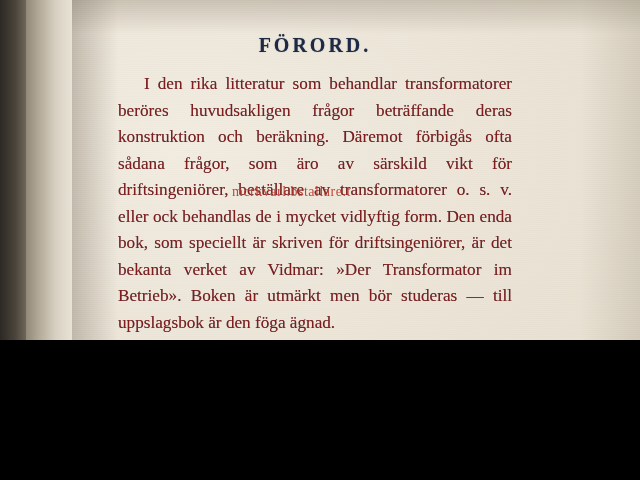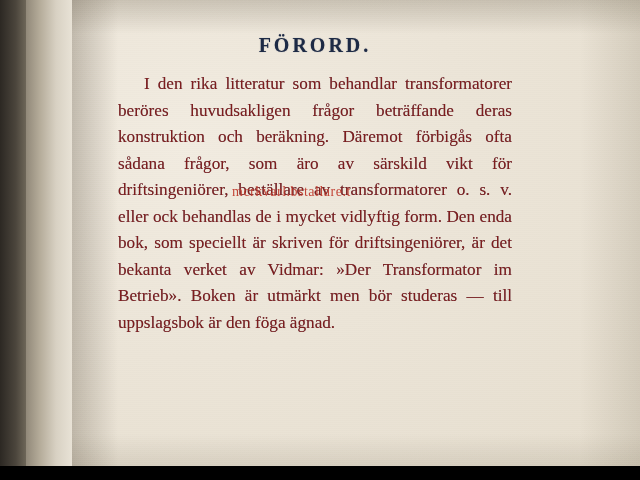--- a/index.html
+++ b/index.html
@@ -3,21 +3,21 @@
 <meta charset="utf-8">
 <style>
   html, body {
     margin: 0;
     padding: 0;
     background: #000;
   }
   #page {
     position: relative;
     width: 640px;
-    height: 466px;
+    height: 340px;
     overflow: hidden;
     background: #efe9df;
   }
   
   .gutter {
     position: absolute;
     left: 0;
     top: 0;
     width: 72px;
     height: 480px;

